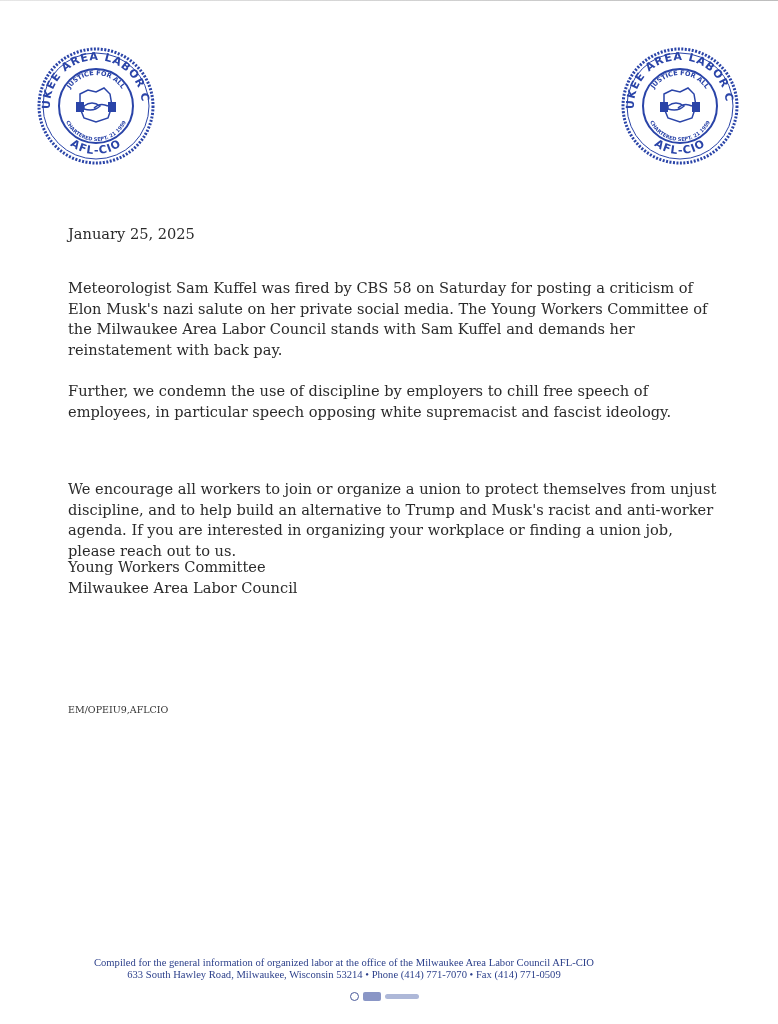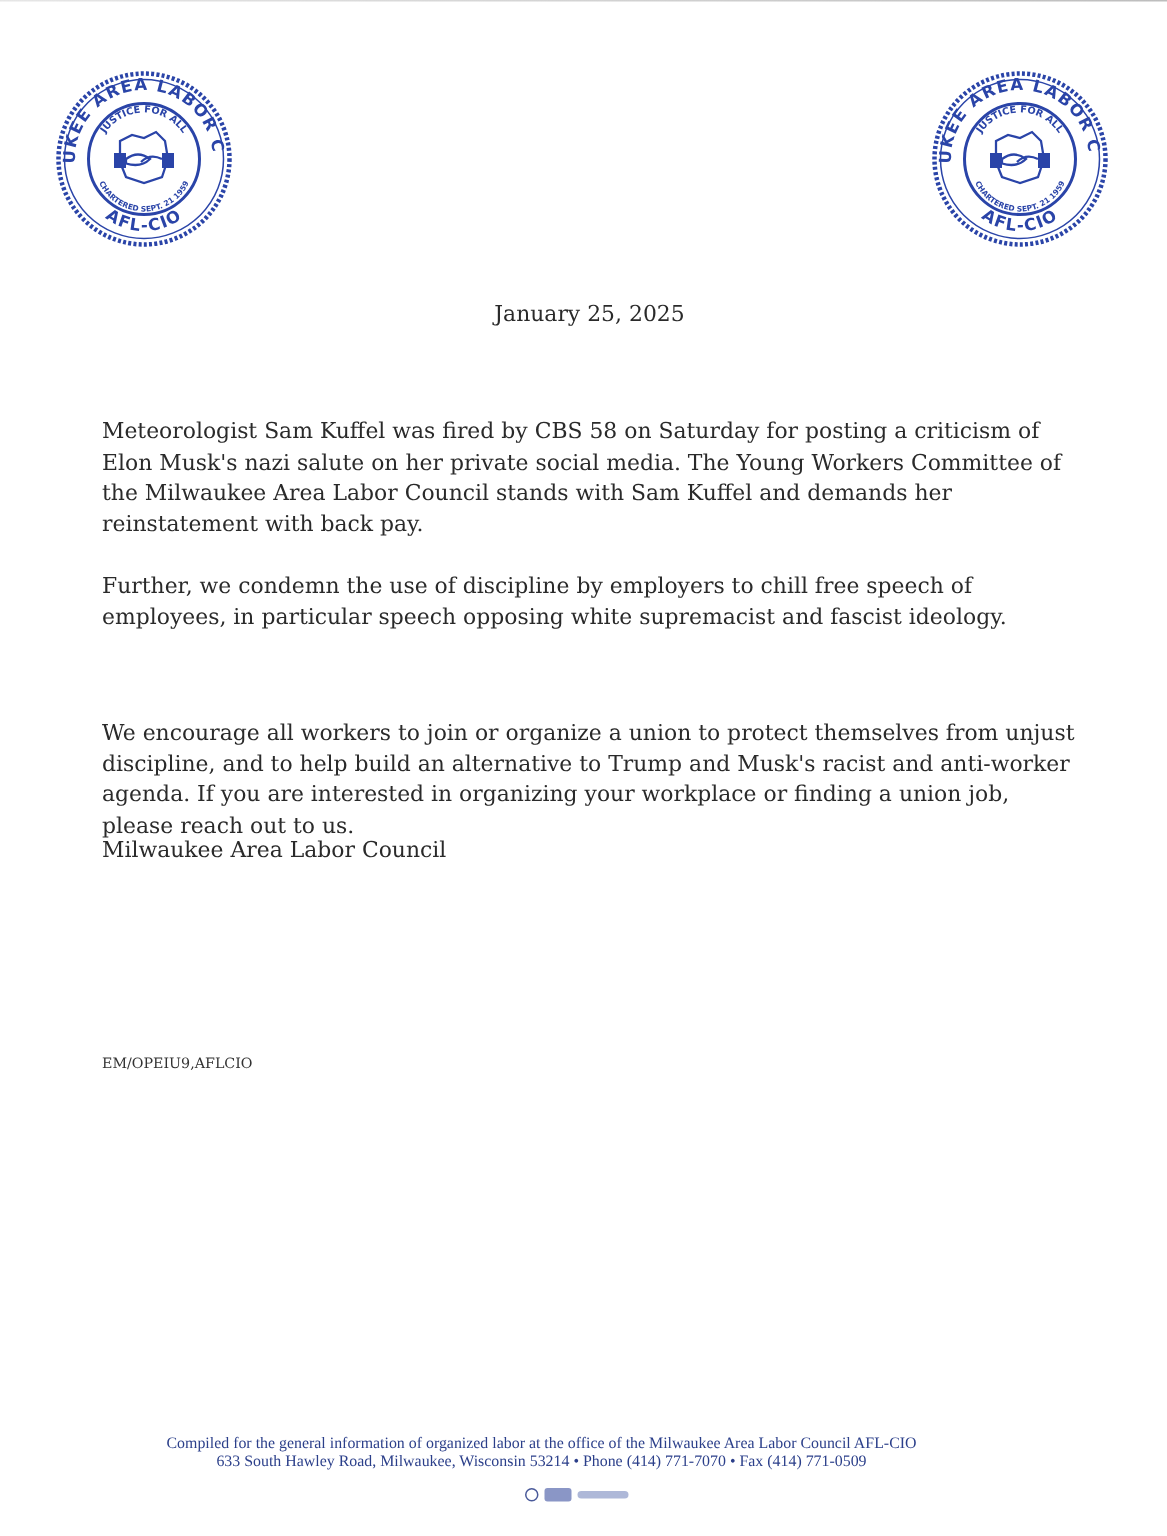--- a/index.html
+++ b/index.html
@@ -3,28 +3,28 @@
 <meta charset="utf-8">
 <style>
   html, body { margin: 0; padding: 0; background: #ffffff; }
   body { width: 778px; height: 1024px; position: relative; overflow: hidden; font-family: "DejaVu Serif", serif; color: #2a2a2a; }
   .topline { position: absolute; left: 0; top: 0; width: 778px; height: 1px; background: linear-gradient(to right, #e6e6e6, #cfcfcf 60%, #bdbdbd); }
   .seal { position: absolute; width: 120px; height: 120px; }
   .seal svg { width: 120px; height: 120px; display: block; }
   #seal-left { left: 36px; top: 46px; }
   #seal-right { left: 620px; top: 46px; }
   .letter { position: absolute; left: 68px; width: 650px; font-size: 14.6px; line-height: 20.6px; }
-  .date { top: 200px; text-align: center; }
+  .date { top: 224px; }
   .p1 { top: 278px; }
   .p2 { top: 381px; }
   .p3 { top: 441px; margin-top: 38px; }
   .sig { top: 557px; }
   .letter p { margin: 0; }
   .ref { position: absolute; left: 68px; top: 661px; font-size: 9.5px; color: #333; margin-top: 43px; }
-  .footer { position: absolute; left: 17px; width: 688px; text-align: center; font-family: "Liberation Serif", serif; color: #2b3f8a; font-size: 10.6px; }
+  .footer { position: absolute; left: 0; width: 688px; text-align: center; font-family: "Liberation Serif", serif; color: #2b3f8a; font-size: 10.6px; }
   .footer-1 { top: 957px; }
   .footer-2 { top: 969px; }
   .bug { position: absolute; left: 350px; top: 990px; width: 80px; height: 12px; display: flex; align-items: center; gap: 4px; }
   .bug span { display: inline-block; }
   .bug .b1 { width: 9px; height: 9px; border-radius: 50%; border: 1px solid #4a5a9a; box-sizing: border-box; }
   .bug .b2 { width: 18px; height: 9px; background: #8a96c6; border-radius: 2px; }
   .bug .b3 { width: 34px; height: 5px; background: #aeb8d8; border-radius: 3px; }
 </style>
 </head>
 <body>
@@ -99,20 +99,21 @@
 
 <div class="letter p2">
   <p>Further, we condemn the use of discipline by employers to chill free speech of employees, in particular speech opposing white supremacist and fascist ideology.</p>
 </div>
 
 <div class="letter p3">
   <p>We encourage all workers to join or organize a union to protect themselves from unjust discipline, and to help build an alternative to Trump and Musk's racist and anti-worker agenda. If you are interested in organizing your workplace or finding a union job, please reach out to us.</p>
 </div>
 
 <div class="letter sig">
+  <div>Young Workers Committee</div>
   <div>Milwaukee Area Labor Council</div>
 </div>
 
 <div class="ref">EM/OPEIU9,AFLCIO</div>
 
 <div class="footer footer-1">Compiled for the general information of organized labor at the office of the Milwaukee Area Labor Council AFL-CIO</div>
 <div class="footer footer-2">633 South Hawley Road, Milwaukee, Wisconsin 53214  •  Phone (414) 771-7070  •  Fax (414) 771-0509</div>
 
 <div class="bug">
   <span class="b1"></span>

